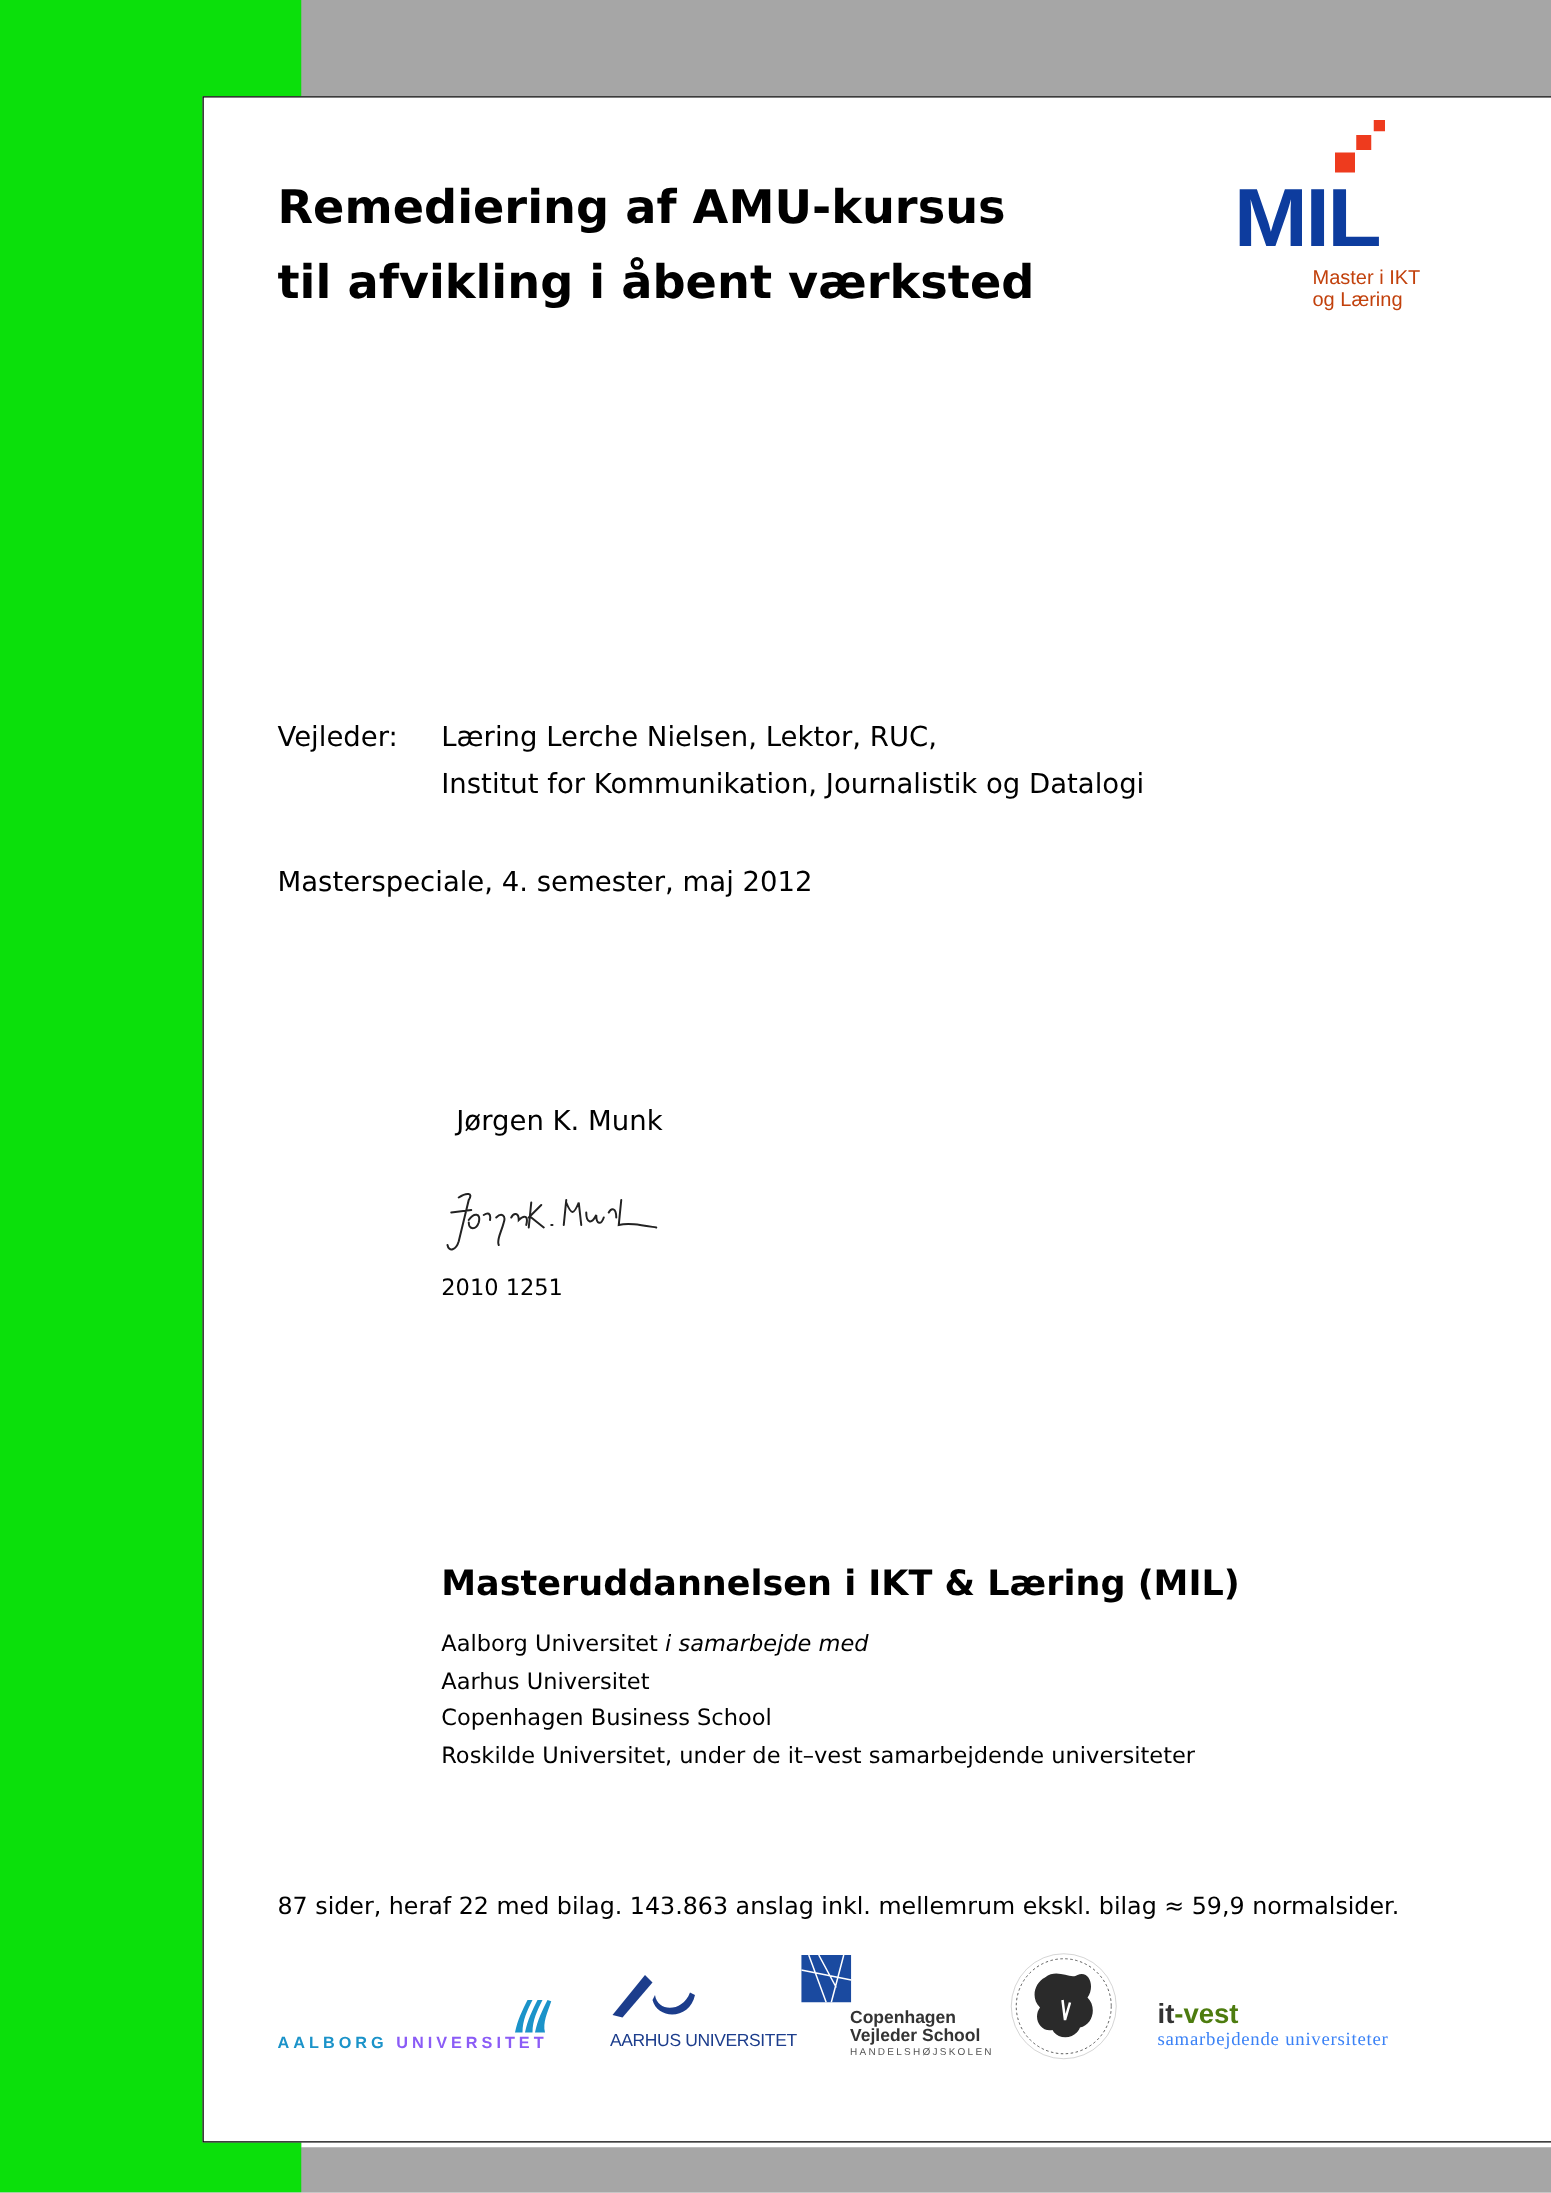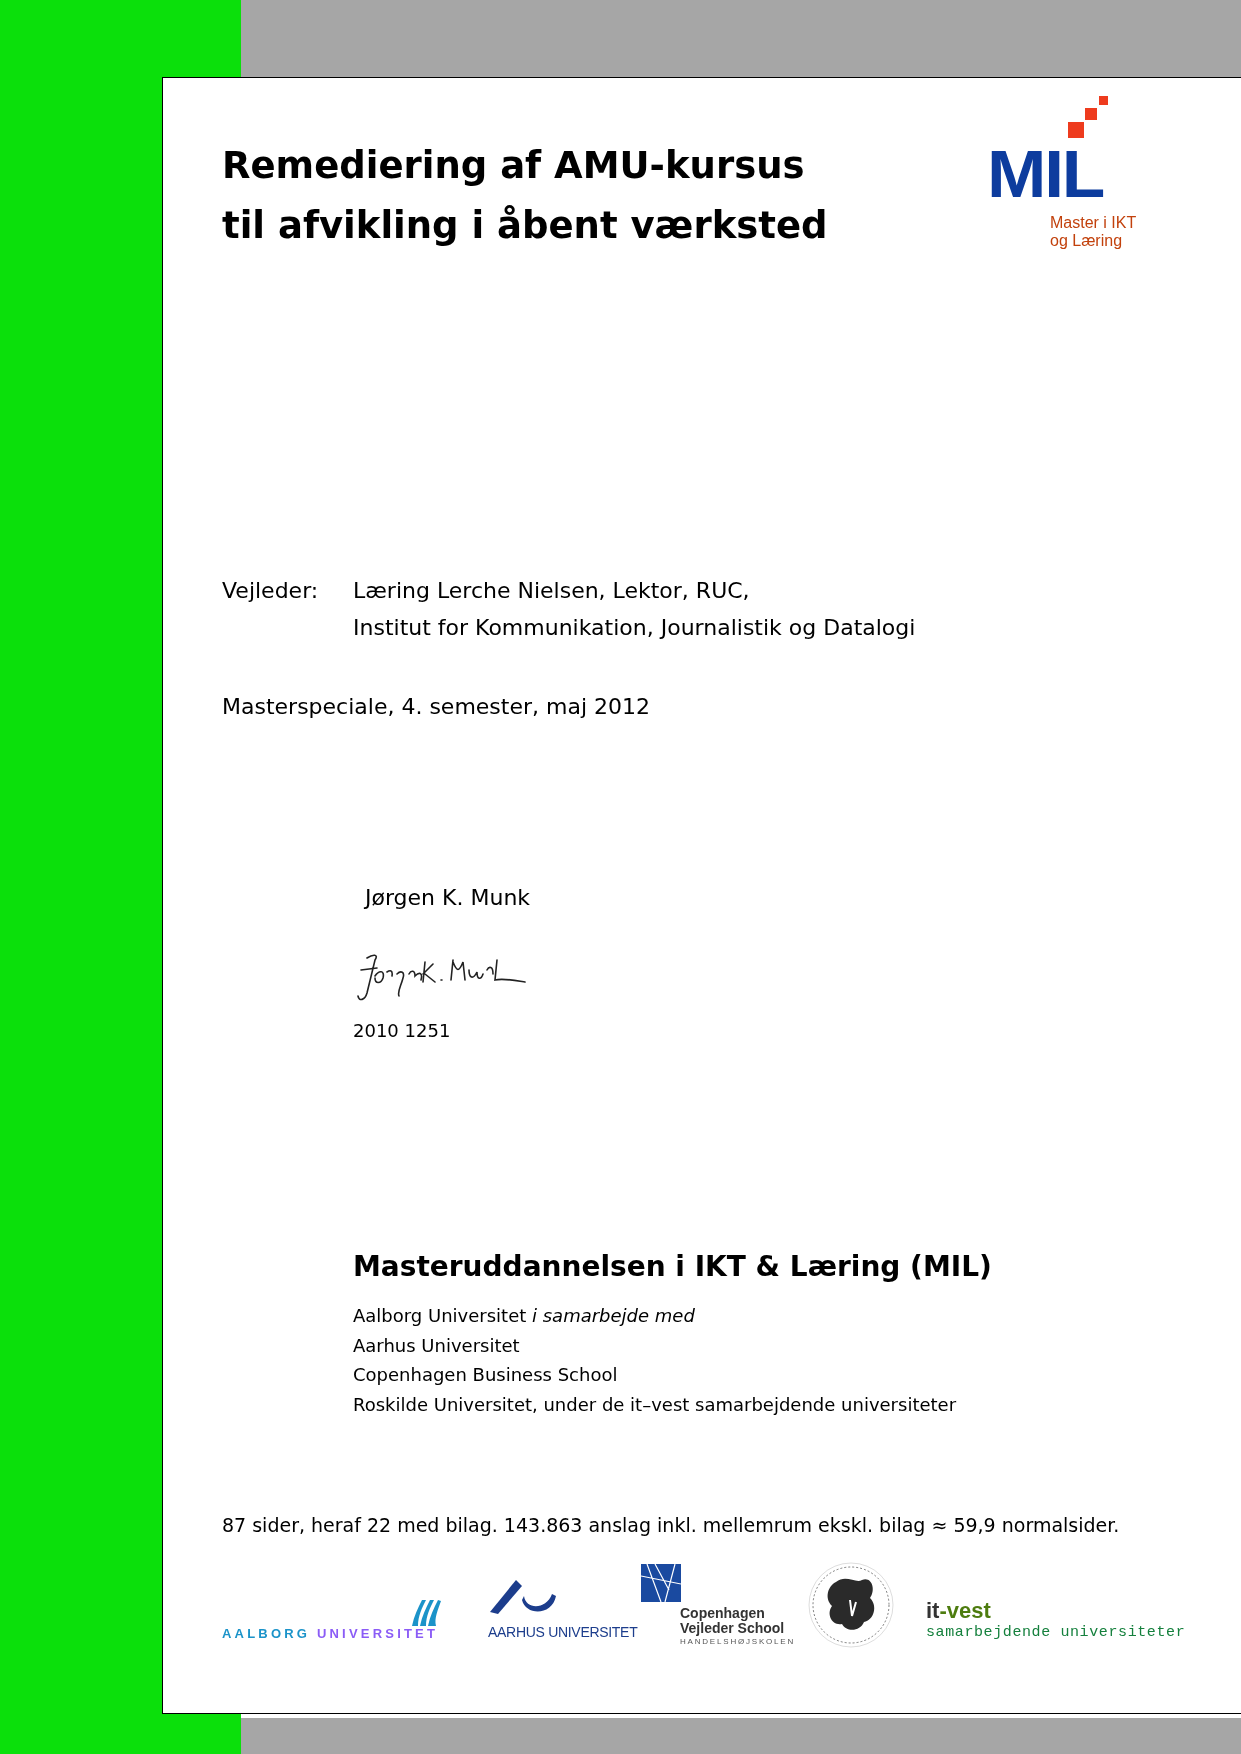--- a/index.html
+++ b/index.html
@@ -42,21 +42,21 @@
   .aau .a1 { color: #1b93c9; } .aau .a2 { color: #8b5cf6; }
   .aau-icon { position: absolute; left: 245px; top: 38px; }
   .au-icon { position: absolute; left: 325px; top: 18px; }
   .au-text { position: absolute; left: 325px; top: 66px; font-family: "Liberation Sans", sans-serif; font-size: 14px; color: #1c3d8c; letter-spacing: -0.3px; }
   .cbs-icon { position: absolute; left: 478px; top: 6px; }
   .cbs-text { position: absolute; left: 517px; top: 48px; font-family: "Liberation Sans", sans-serif; font-weight: bold; font-size: 14px; line-height: 15px; color: #333; }
   .cbs-sub { position: absolute; left: 517px; top: 79px; font-family: "Liberation Sans", sans-serif; font-size: 8px; letter-spacing: 1.8px; color: #555; }
   .ruc-icon { position: absolute; left: 643px; top: 2px; }
   .itvest-main { position: absolute; left: 763px; top: 40px; font-family: "Liberation Sans", sans-serif; font-weight: bold; font-size: 22px; }
   .itvest-main .it { color: #333; } .itvest-main .vest { color: #4d7c0f; }
-  .itvest-sub { position: absolute; left: 763px; top: 66px; font-family: Liberation Mono, monospace; font-size: 15px; color: #15803d; letter-spacing: 0.6px; }
+  .itvest-sub { position: absolute; left: 763px; top: 66px; font-family: Liberation Serif, serif; font-size: 15px; color: #3b82f6; letter-spacing: 0.6px; }
 </style>
 </head>
 <body>
 
 <div class="bg-right"></div>
 <div class="bg-bottom"></div>
 <div class="green-strip"></div>
 
 <div class="page">
 

